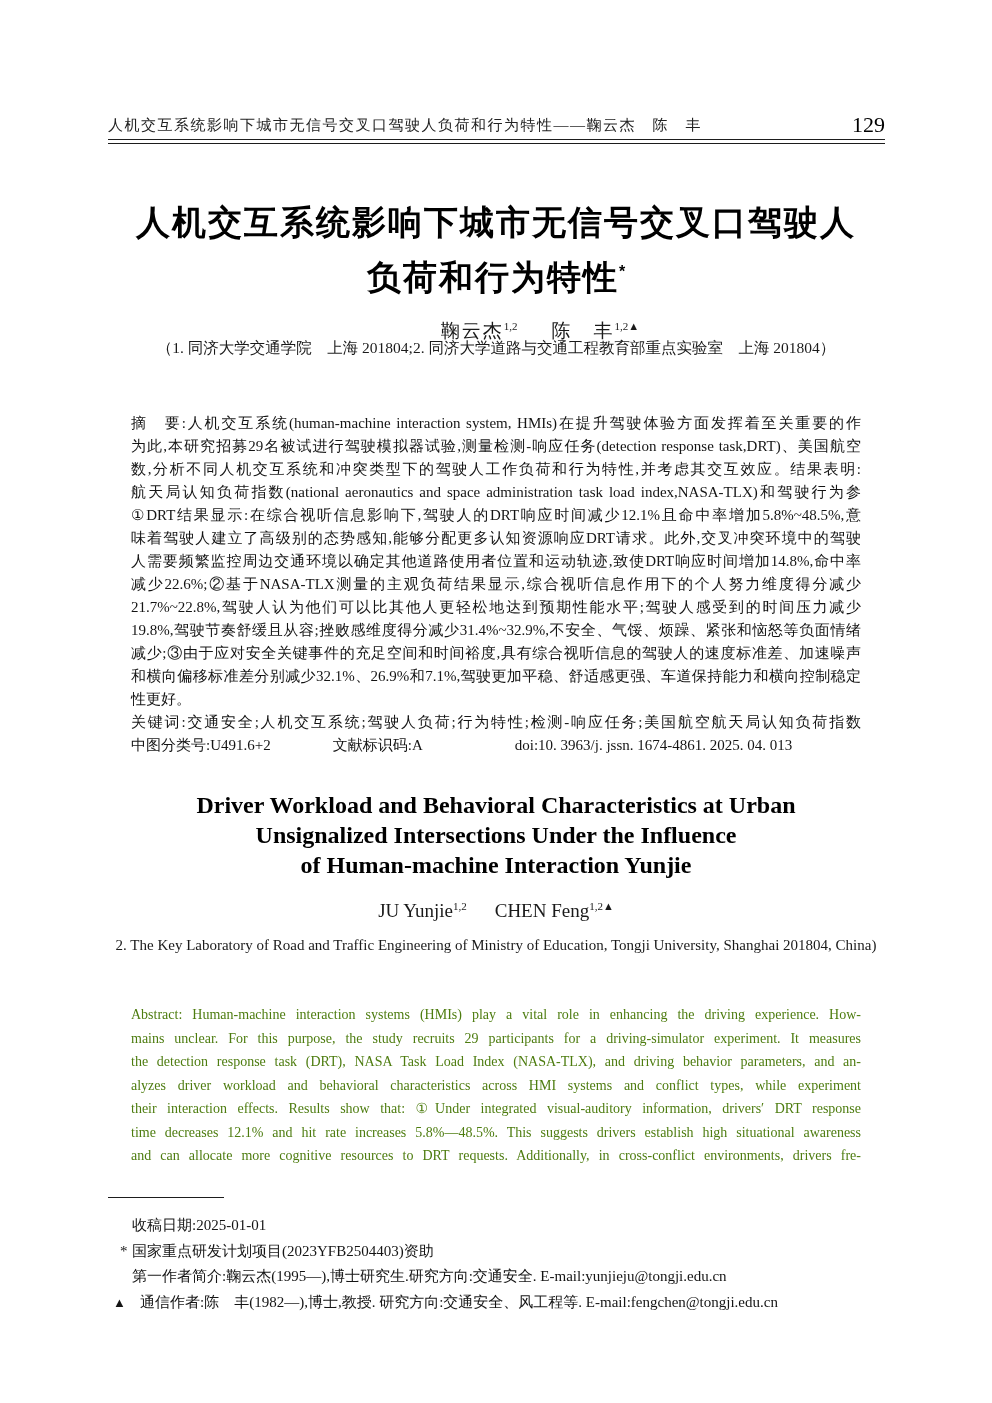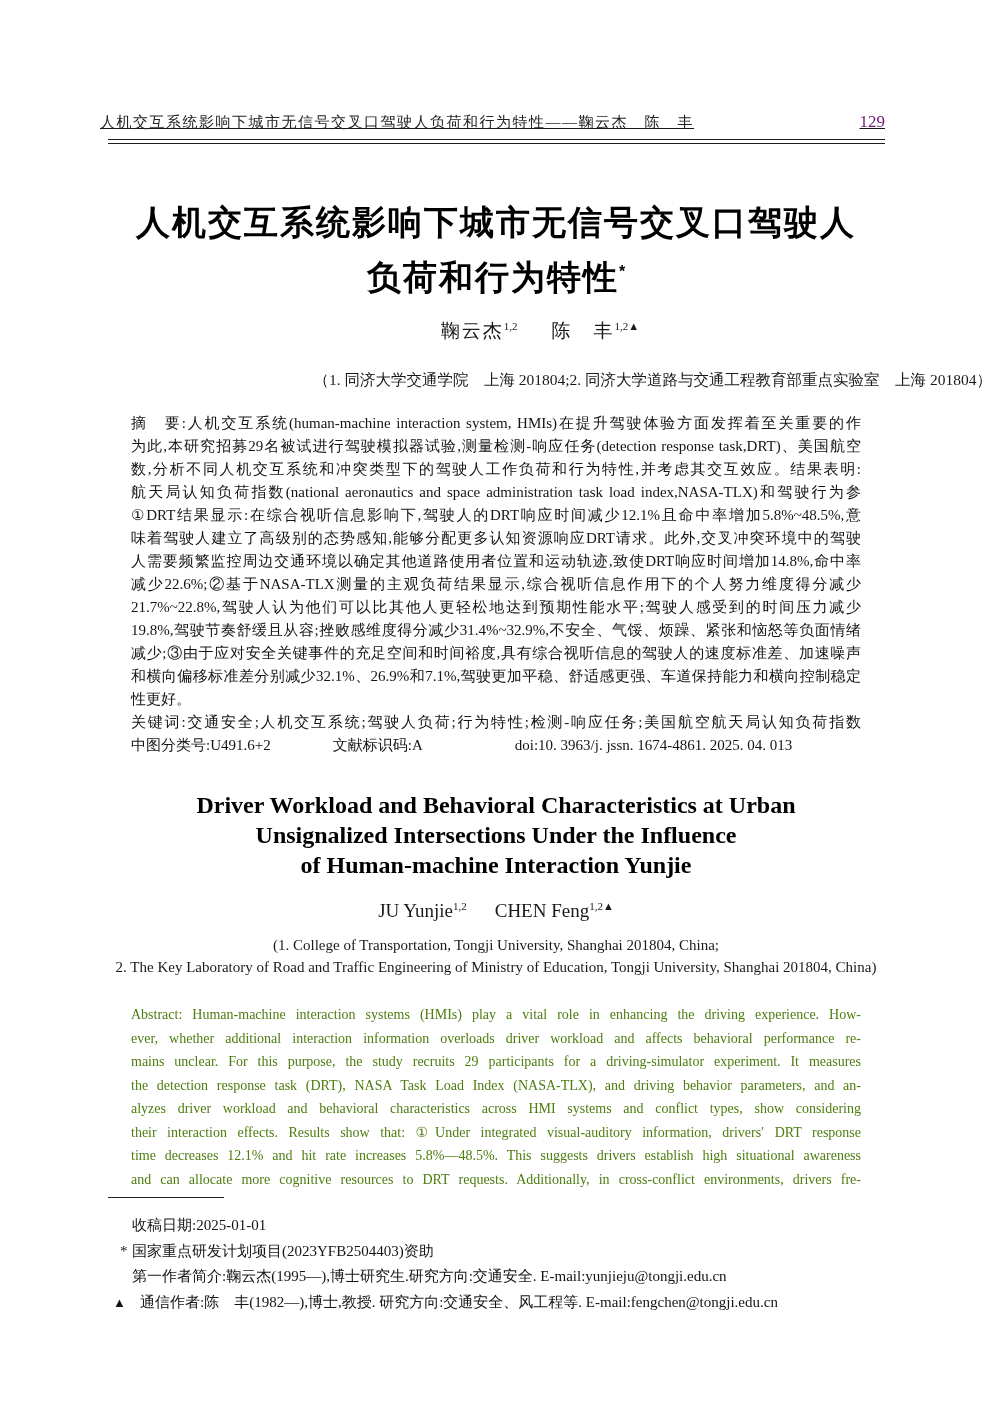--- a/index.html
+++ b/index.html
@@ -7,25 +7,25 @@
     position:relative;
     width:992px;height:1403px;
     margin:0 auto;
     background:#ffffff;
     font-family:"Liberation Serif","DejaVu Serif",serif;
     color:#161616;
     overflow:hidden;
   }
   
   .header{
-    position:absolute;top:112px;left:100px;right:107px;
-    display:flex;justify-content:space-between;align-items:center;text-decoration:underline;
+    position:absolute;top:112px;left:108px;right:107px;
+    display:flex;justify-content:space-between;align-items:center;
   }
   .running-title{font-size:15px;letter-spacing:1.5px;color:#222;}
-  .page-number{font-size:17px;color:#701a75;}
+  .page-number{font-size:22px;color:#000000;}
   .header-rule{
     position:absolute;top:139px;left:108px;right:107px;
     height:3px;border-top:1.6px solid #1d1d1d;border-bottom:1.2px solid #1d1d1d;
   }
   
   .zh-title{
     position:absolute;top:198px;left:0;width:100%;
     text-align:center;
     font-family:"Liberation Sans","DejaVu Sans",sans-serif;
     font-weight:bold;font-size:34px;line-height:49px;letter-spacing:2px;color:#000;
@@ -33,22 +33,22 @@
   .zh-title sup{font-size:16px;letter-spacing:0;}
   
   .zh-authors{
     position:absolute;top:318px;left:0;width:100%;
     text-align:center;font-size:19px;letter-spacing:2px;color:#1a1a1a;margin-left:44px;
   }
   .zh-authors .gap{display:inline-block;width:34px;}
   sup.auth{font-size:11px;letter-spacing:0;}
   
   .zh-affil{
-    position:absolute;top:370px;left:0;width:100%;
-    text-align:right;font-size:15.5px;color:#1a1a1a;
+    position:absolute;top:338px;left:0;width:100%;
+    text-align:center;font-size:15.5px;color:#1a1a1a;
   }
   
   .zh-abstract{
     position:absolute;top:412px;left:131px;width:730px;
     font-size:15px;color:#141414;
   }
   .zh-line{line-height:23px;text-align:justify;text-align-last:justify;}
   .zh-line.no-just{text-align:right;text-align-last:left;}
   .lbl{font-weight:normal;}
   .clc-line{line-height:23px;white-space:nowrap;}
@@ -134,30 +134,28 @@
     <div>Driver Workload and Behavioral Characteristics at Urban</div>
     <div>Unsignalized Intersections Under the Influence</div>
     <div>of Human-machine Interaction Yunjie</div>
   </div>
 
   <div class="en-authors">
     <span>JU Yunjie</span><sup class="auth">1,2</sup><span class="gap"></span><span>CHEN Feng</span><sup class="auth">1,2▲</sup>
   </div>
 
   <div class="en-affil">
-    <div>(1. College of Transportation, Tongji University, Shanghai 201804, China;</div>
     <div>2. The Key Laboratory of Road and Traffic Engineering of Ministry of Education, Tongji University, Shanghai 201804, China)</div>
   </div>
 
   <div class="en-abstract">
     <div class="en-line"><span class="lbl">Abstract:</span> <span>Human-machine interaction systems (HMIs) play a vital role in enhancing the driving experience. How-</span></div>
-    <div class="en-line">ever, whether additional interaction information overloads driver workload and affects behavioral performance re-</div>
     <div class="en-line">mains unclear. For this purpose, the study recruits 29 participants for a driving-simulator experiment. It measures</div>
     <div class="en-line">the detection response task (DRT), NASA Task Load Index (NASA-TLX), and driving behavior parameters, and an-</div>
-    <div class="en-line">alyzes driver workload and behavioral characteristics across HMI systems and conflict types, show considering</div>
+    <div class="en-line">alyzes driver workload and behavioral characteristics across HMI systems and conflict types, while experiment</div>
     <div class="en-line">their interaction effects. Results show that: ①Under integrated visual-auditory information, drivers′ DRT response</div>
     <div class="en-line">time decreases 12.1% and hit rate increases 5.8%—48.5%. This suggests drivers establish high situational awareness</div>
     <div class="en-line">and can allocate more cognitive resources to DRT requests. Additionally, in cross-conflict environments, drivers fre-</div>
   </div>
 
   <div class="footnote-rule"></div>
   <div class="footnotes">
     <div class="fn-line"><span class="lbl">收稿日期:</span><span>2025-01-01</span></div>
     <div class="fn-line"><span class="fn-marker-star">*</span><span>国家重点研发计划项目(2023YFB2504403)资助</span></div>
     <div class="fn-line"><span class="lbl">第一作者简介:</span><span>鞠云杰(1995—),博士研究生.研究方向:交通安全. E-mail:yunjieju@tongji.edu.cn</span></div>

